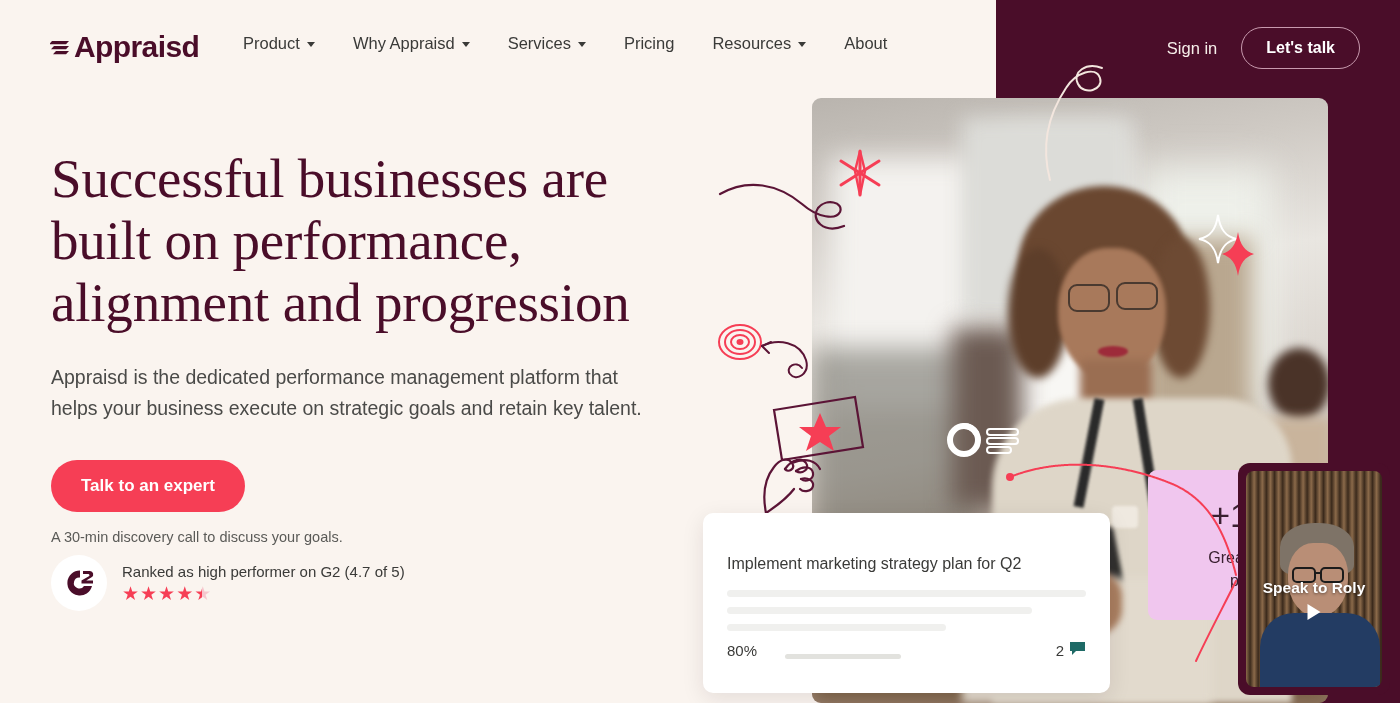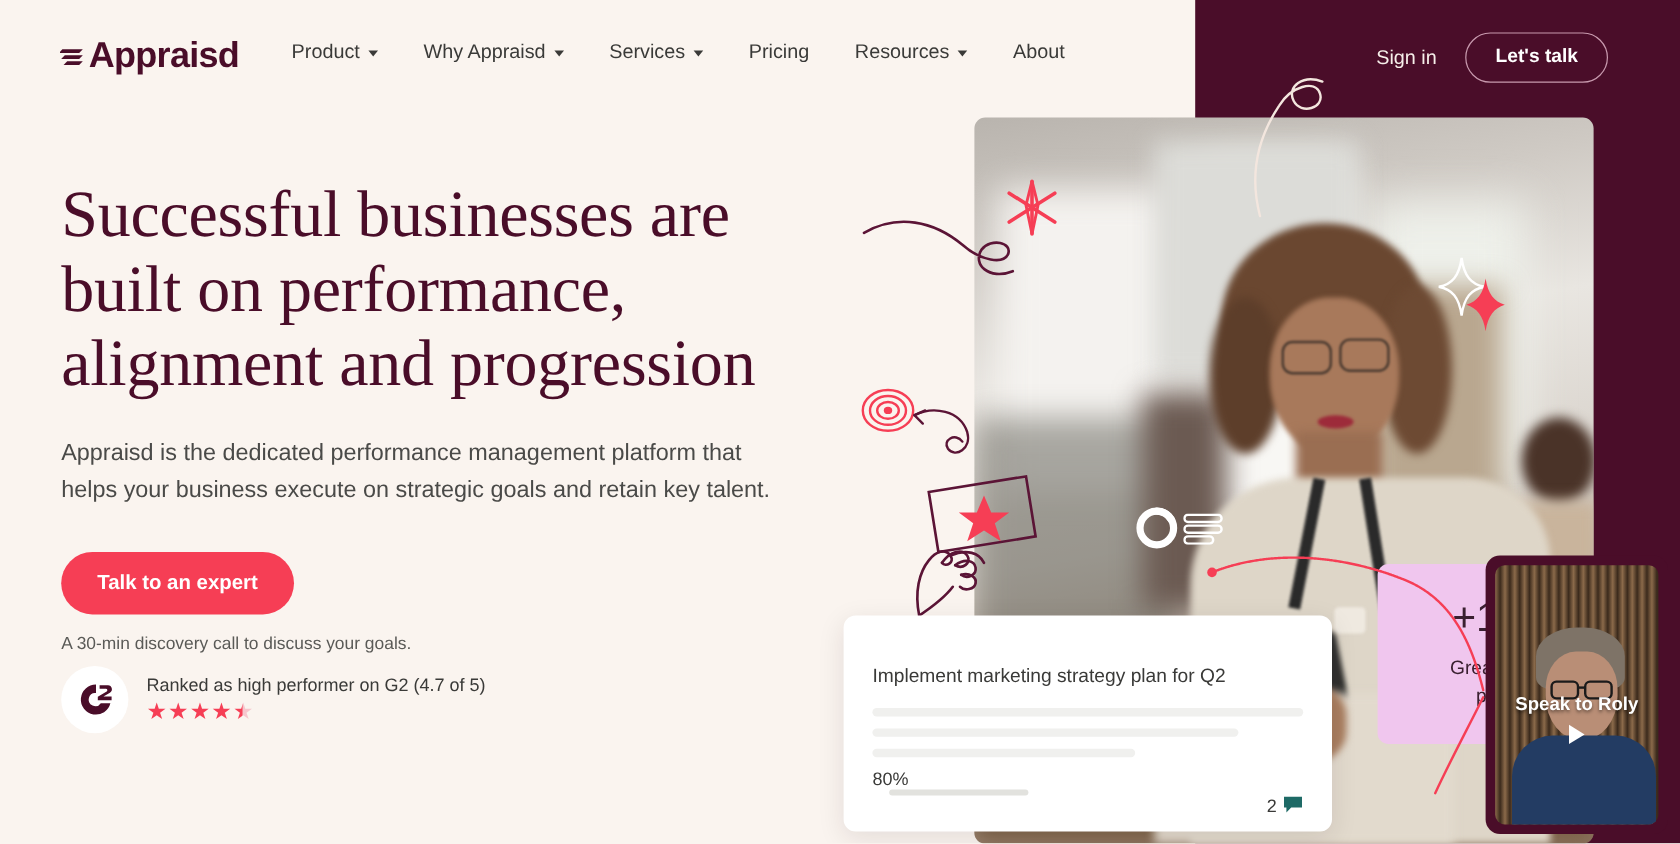--- a/index.html
+++ b/index.html
@@ -29,21 +29,21 @@
   .nav-link {
     display: flex; align-items: center; gap: 7px;
     font-size: 16.5px; color: #3A3A38; padding: 0 17px 0 0; margin-right: 17px;
     cursor: pointer; white-space: nowrap;
   }
   .nav-link:last-child { margin-right: 0; padding-right: 0; }
   .caret {
     width: 0; height: 0; border-left: 4.5px solid transparent; border-right: 4.5px solid transparent;
     border-top: 5.5px solid #3A3A38; display: inline-block; position: relative; top: 1px;
   }
-  .nav-right { position: absolute; right: 60px; top: 27px; display: flex; align-items: center; gap: 24px; }
+  .nav-right { position: absolute; right: 40px; top: 27px; display: flex; align-items: center; gap: 24px; }
   .signin { font-size: 16.5px; color: #F7EFEA; cursor: pointer; }
   .lets-talk {
     font-size: 16px; font-weight: 700; color: #FFFFFF;
     border: 1.5px solid #C89AAE; border-radius: 24px;
     padding: 11px 24px; background: transparent; cursor: pointer;
     font-family: "Liberation Sans", sans-serif;
   }
 
   
   .hero-copy { position: absolute; left: 51px; top: 148px; width: 640px; z-index: 20; }
@@ -141,21 +141,21 @@
   .chips { display: flex; gap: 9px; align-items: center; }
   .chip { font-size: 13px; padding: 6px 12px; border-radius: 14px; font-weight: 400; }
   .chip.pct { background: #ECE8E4; color: #3A3A38; }
   .chip.status { background: #CCE7E3; color: #1E4F4C; }
   .goal-title { margin-top: 16px; font-size: 16px; color: #3A3A38; }
   .skeleton { margin-top: 17px; }
   .sk { height: 7px; border-radius: 4px; background: #F0F0EE; margin-bottom: 10px; }
   .sk.w1 { width: 100%; }
   .sk.w2 { width: 85%; }
   .sk.w3 { width: 61%; }
-  .goal-foot { display: flex; align-items: flex-start; flex-direction: column; }
+  .goal-foot { display: flex; align-items: flex-end; }
   .pct-label { font-size: 15px; color: #3A3A38; width: 44px; }
   .bar-wrap { width: 116px; height: 5px; border-radius: 3px; background: #E2E2DE; margin-left: 14px; overflow: hidden; }
   .bar-fill { height: 100%; border-radius: 3px; background: #1E6A66; }
   .comments { margin-left: auto; display: flex; align-items: center; gap: 5px; font-size: 15px; color: #3A3A38; }
 
   
   .video-widget {
     position: absolute; left: 1238px; top: 463px; width: 152px; height: 232px;
     background: #4A0D29; border-radius: 12px; z-index: 35; padding: 8px;
   }

